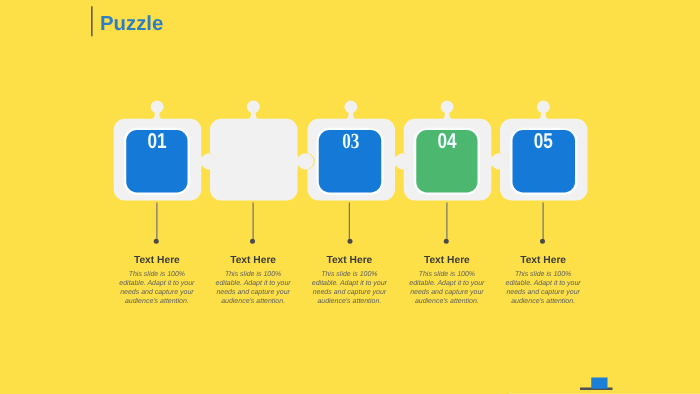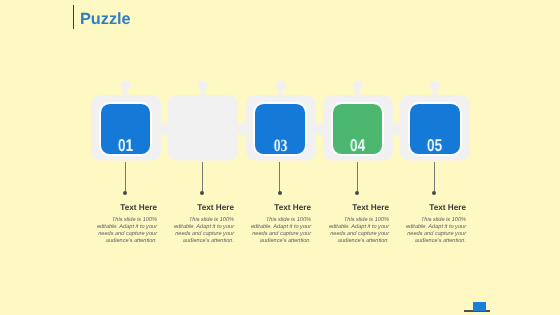--- a/index.html
+++ b/index.html
@@ -1,40 +1,40 @@
 <!DOCTYPE html>
 <html><head>
 <meta charset="utf-8">
 <style>
   html,body{margin:0;padding:0;}
   body{width:560px;height:315px;background:#ffffff;overflow:hidden;
        font-family:"Liberation Sans",sans-serif;-webkit-font-smoothing:antialiased;
        text-rendering:geometricPrecision;}
-  #slide{position:relative;width:560px;height:315px;background:#fef9c3;}
+  #slide{position:relative;width:560px;height:315px;background:#fde047;}
 
   
   #title-bar{position:absolute;left:72.6px;top:4.6px;width:1.1px;height:24.9px;background:#3a3a3a;}
   #title-text{position:absolute;left:80.3px;top:10.2px;will-change:transform;font-size:16.3px;font-weight:bold;
               color:#2f7ec4;line-height:18px;}
 
   
   .piece{position:absolute;width:92px;height:86px;}
   .piece svg{position:absolute;left:0;top:0;display:block;overflow:visible;}
   .piece .inner{position:absolute;left:9.7px;top:27.5px;width:49.6px;height:49.8px;
-                border-radius:8.6px;display:flex;align-items:flex-end;justify-content:center;
+                border-radius:8.6px;display:flex;align-items:flex-start;justify-content:center;
                 box-shadow:0 0 0 1.9px #fdfeff;}
   .piece .num{font-size:17.2px;font-weight:bold;color:#eff9ff;will-change:transform;
                 display:inline-block;transform:scaleX(.80);line-height:1;}
 
   
   .stem{position:absolute;width:1px;background:#777;}
   .dot{position:absolute;width:4px;height:4px;border-radius:50%;background:#4a4a4a;}
 
   
-  .txtcol{position:absolute;width:63px;text-align:right;will-change:transform;}
+  .txtcol{position:absolute;width:63px;text-align:center;will-change:transform;}
   .txtcol .head{font-size:8.2px;font-weight:bold;color:#3b3b3b;line-height:9px;}
   .txtcol .body{margin-top:5.4px;font-size:5.6px;font-style:italic;color:#606060;
                 line-height:6.9px;}
 
   
   #mark-base{position:absolute;left:464.1px;top:309.6px;width:25.6px;height:2px;background:#4f4f4f;}
   #mark-bar{position:absolute;left:473.4px;top:301.8px;width:13.1px;height:9.6px;background:#1b7fd6;}
 </style>
 </head>
 <body>

